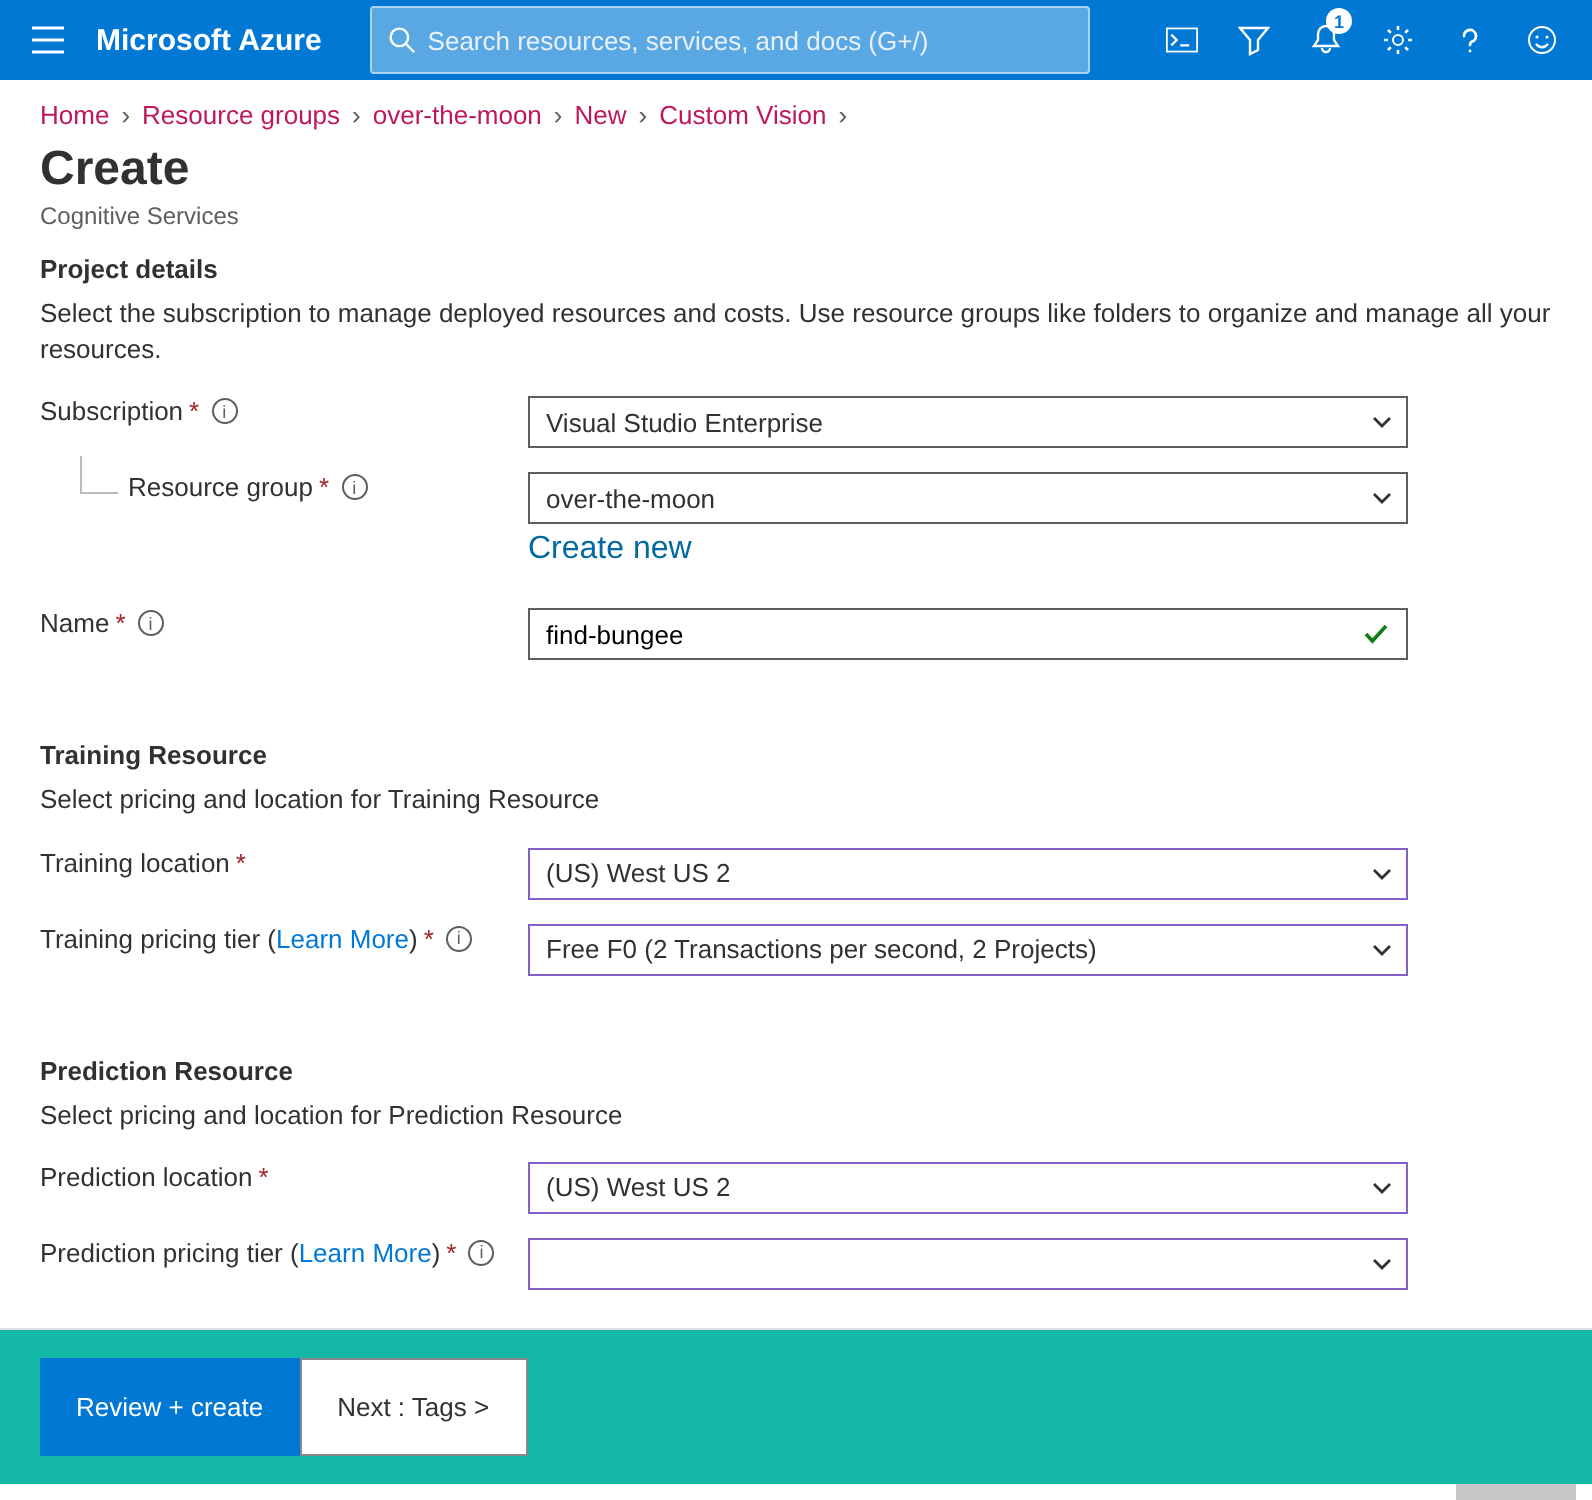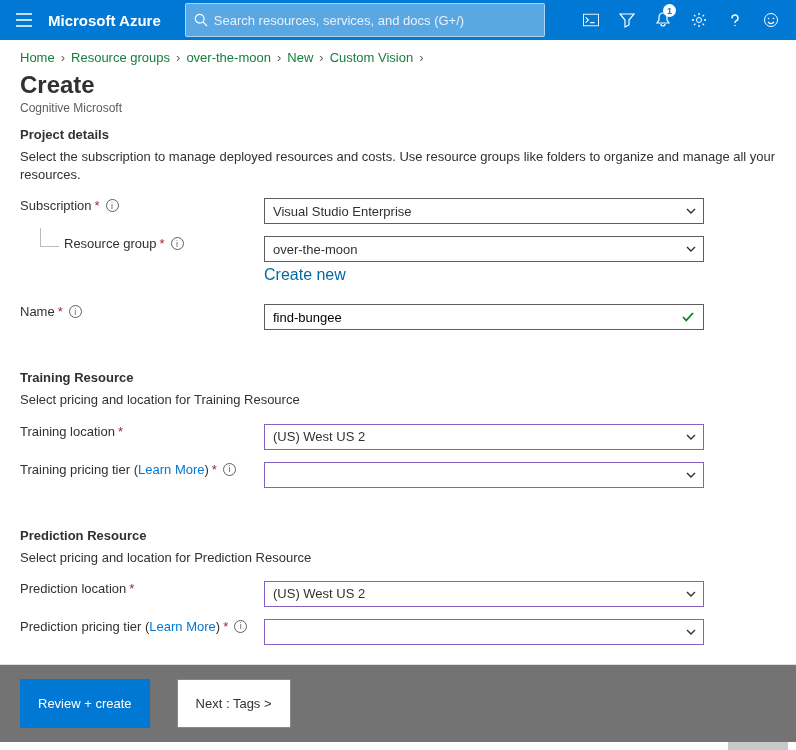--- a/index.html
+++ b/index.html
@@ -11,21 +11,21 @@
 .brand { font-size: 15px; font-weight: 600; margin-left: 8px; margin-right: 24px; white-space: nowrap; }
 .searchbox { flex: 0 0 360px; background: rgba(255,255,255,0.35); border: 1px solid rgba(255,255,255,0.5); border-radius: 2px; height: 28px; display: flex; align-items: center; padding: 16px 8px; color: #fff; }
 .searchbox input { background: transparent; border: none; outline: none; color: #fff; font-size: 13px; width: 100%; margin-left: 6px; }
 .searchbox input::placeholder { color: #e8f1fb; }
 .topbar-icons { margin-left: auto; display: flex; align-items: center; gap: 2px; }
 .tb-icon { width: 34px; height: 40px; display: flex; align-items: center; justify-content: center; cursor: pointer; position: relative; }
 .badge { position: absolute; top: 4px; right: 4px; background: #fff; color: #0078d4; border-radius: 50%; font-size: 9px; width: 13px; height: 13px; display: flex; align-items: center; justify-content: center; font-weight: 600; }
 
 
 .breadcrumb { padding: 10px 20px 4px; font-size: 13px; display: flex; align-items: center; flex-wrap: wrap; gap: 4px; }
-.breadcrumb a { color: #15803d; text-decoration: none; cursor: pointer; }
+.breadcrumb a { color: #be185d; text-decoration: none; cursor: pointer; }
 .breadcrumb .chev { color: #605e5c; padding: 0 2px; }
 
 
 .page-title { padding: 2px 20px 0; }
 .page-title h1 { font-size: 24px; font-weight: 600; color: #323130; }
 .page-title .sub { font-size: 12px; color: #605e5c; margin-top: 2px; }
 
 
 .content { padding: 8px 20px 80px; }
 .section-heading { font-weight: 700; font-size: 13px; margin-top: 4px; margin-bottom: 6px; color: #323130; }
@@ -44,21 +44,21 @@
 .select.purple, .textinput.purple { border-color: #8661c5; }
 .select .chev-d { position: absolute; right: 6px; top: 50%; transform: translateY(-50%); }
 .textinput input { border: none; outline: none; width: 100%; font-size: 13px; background: transparent; }
 .check-icon { position: absolute; right: 8px; top: 50%; transform: translateY(-50%); color: #107c10; }
 .link-below { color: #0369a1; font-size: 16px; cursor: pointer; margin-top: 4px; display: inline-block; }
 
 .spacer { height: 24px; }
 .spacer-sm { height: 10px; }
 
 
-.footer { position: absolute; bottom: 8px; left: 0; right: 0; border-top: 1px solid #e1dfdd; padding: 14px 20px; display: flex; gap: 27px; background: #737373; }
+.footer { position: absolute; bottom: 8px; left: 0; right: 0; border-top: 1px solid #e1dfdd; padding: 14px 20px; display: flex; gap: 0; background: #14b8a6; }
 .btn-primary { background: #0078d4; color: #fff; border: none; padding: 6px 18px; font-size: 13px; cursor: pointer; }
 .btn-secondary { background: #fff; color: #323130; border: 1px solid #8a8886; padding: 16px 18px; font-size: 13px; cursor: pointer; }
 
 .scroll-thumb { position: absolute; bottom: 0; right: 8px; width: 60px; height: 8px; background: #c8c8c8; }
 
 svg { display: block; }
 </style>
 </head>
 <body>
 
@@ -126,21 +126,21 @@
   <a>over-the-moon</a>
     <span class="chev">›</span>
   <a>New</a>
     <span class="chev">›</span>
   <a>Custom Vision</a>
     <span class="chev">›</span>
 </div>
 
 <div class="page-title">
   <h1>Create</h1>
-  <div class="sub">Cognitive Microsoft</div>
+  <div class="sub">Cognitive Services</div>
 </div>
 
 <div class="content">
 
   <div class="section-heading">Project details</div>
   <div class="section-desc">Select the subscription to manage deployed resources and costs. Use resource groups like folders to organize and manage all your resources.</div>
 
   <div class="field-row">
     <div class="field-label">
       <span>Subscription</span>
@@ -223,20 +223,21 @@
   <div class="field-row">
     <div class="field-label">
       <span>Training pricing tier (</span>
         <span class="learn">Learn More</span>
         <span>)</span>
         <span class="req">*</span>
       <span class="info">i</span>
     </div>
     <div class="field-control">
       <div class="select purple">
+        <span>Free F0 (2 Transactions per second, 2 Projects)</span>
         <span class="chev-d">
             <svg width="12" height="12" viewBox="0 0 12 12">
               <path d="M2 4l4 4 4-4" stroke="#323130" stroke-width="1.4" fill="none"></path>
             </svg>
           </span>
       </div>
     </div>
   </div>
 
   <div class="spacer"></div>

